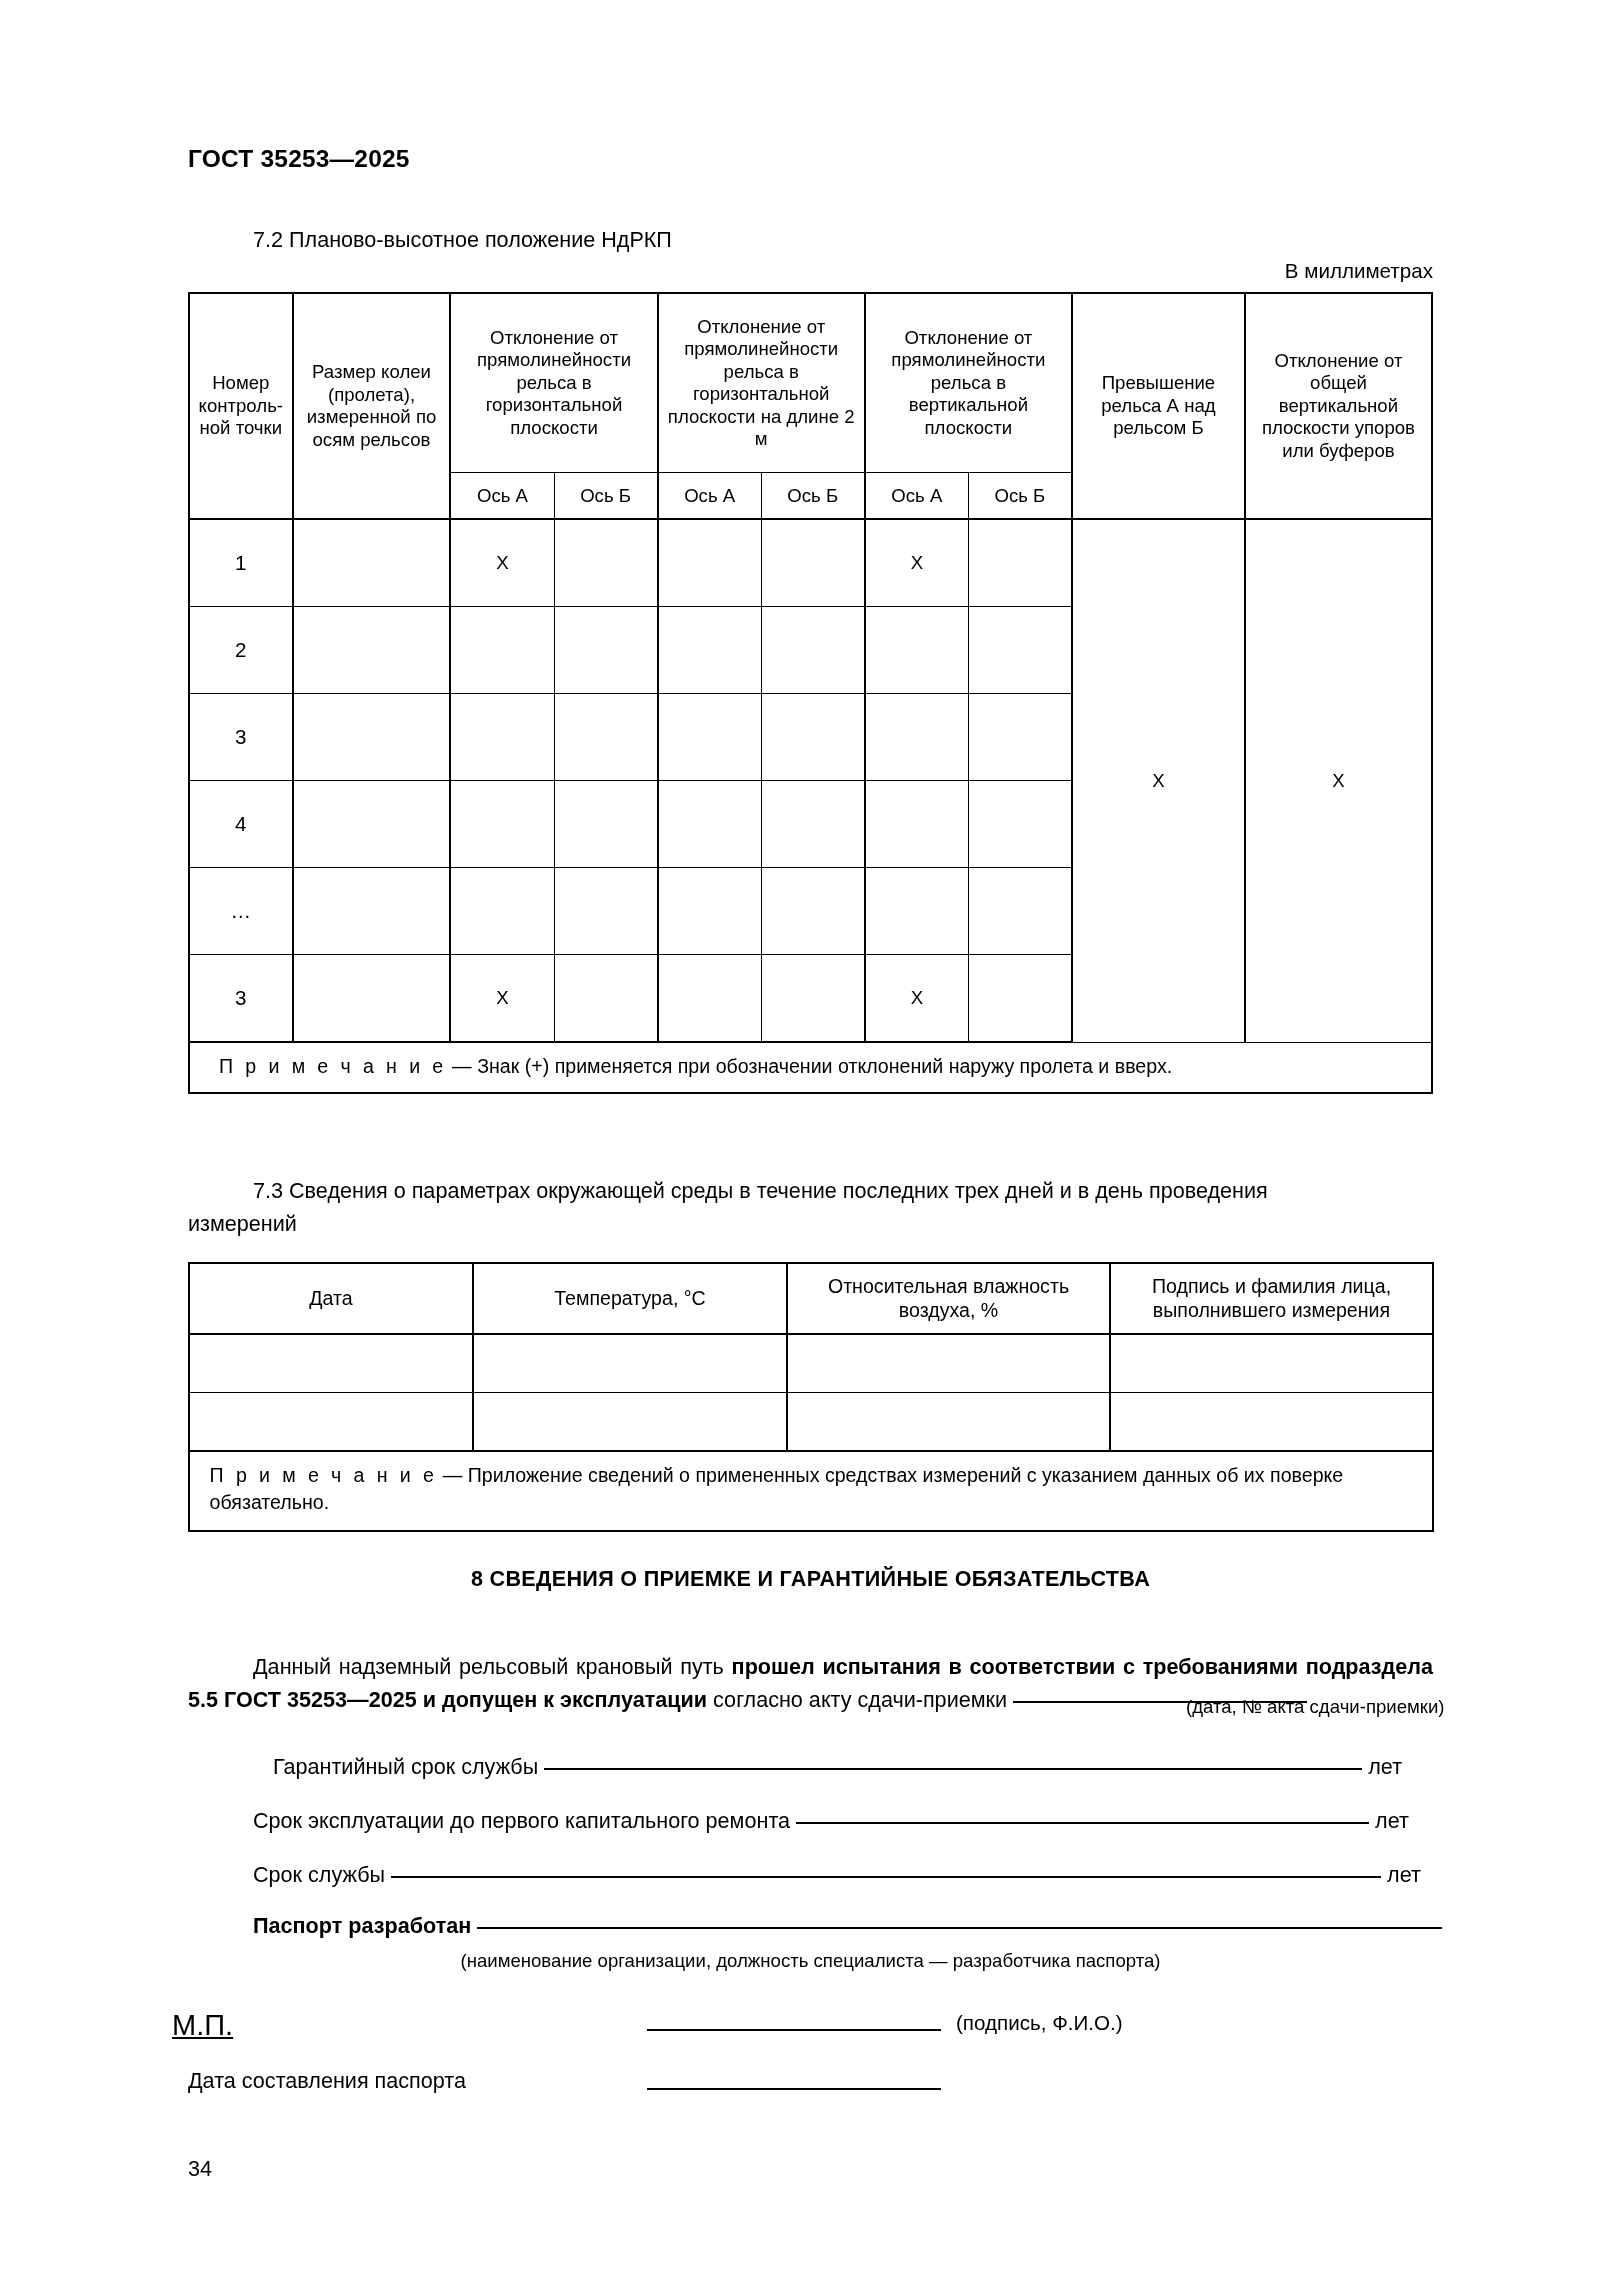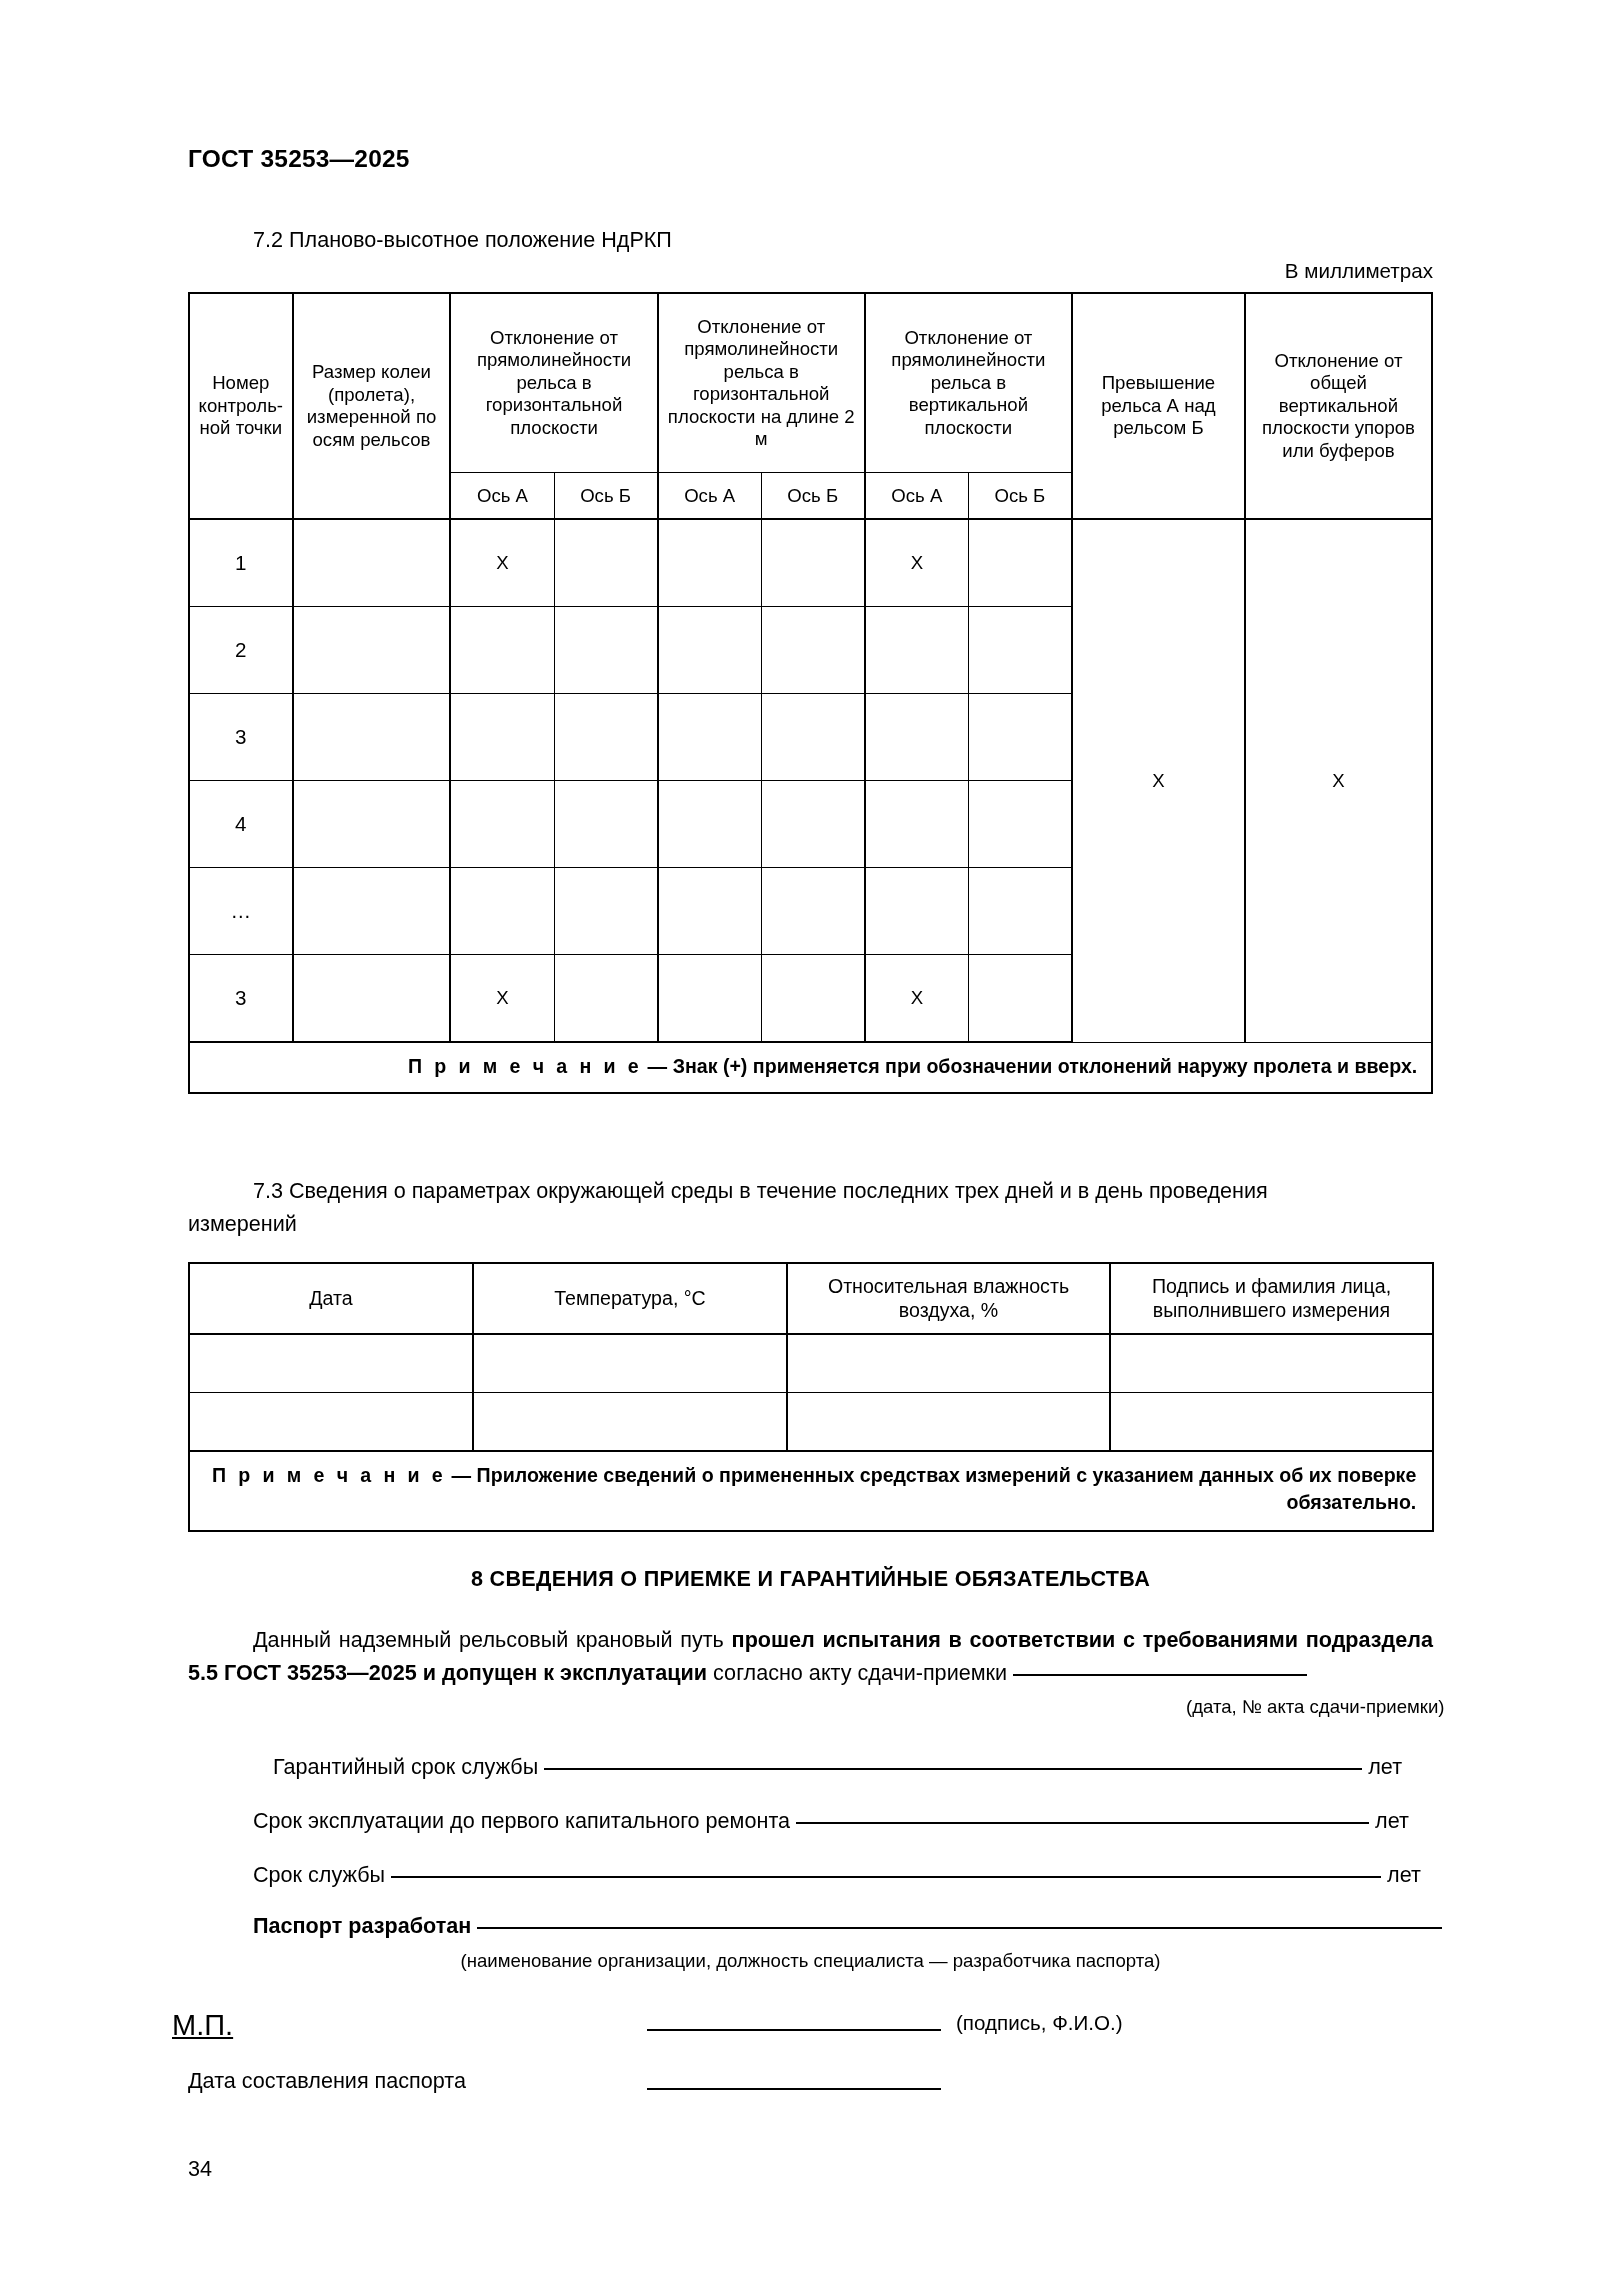--- a/index.html
+++ b/index.html
@@ -82,26 +82,25 @@
     height: 82px;
   }
   #table-measure td.rownum {
     font-size: 20.6px;
   }
   .thick-r { border-right-width: 2.5px !important; }
   .thick-b { border-bottom-width: 2.5px !important; }
   .thick-t { border-top-width: 2.5px !important; }
 
   .note-row td {
-    text-align: right;
+    text-align: left;
     padding: 9.8px 13.7px 11.8px 29px;
     font-size: 19.6px;
     line-height: 27.4px;
     height: auto;
-    font-weight: bold;
   }
   .sp { letter-spacing: 3.4px; }
 
   
   #table-env {
     left: 188px;
     top: 1262px;
     width: 1245px;
     border: 2.5px solid #000;
   }
@@ -124,20 +123,21 @@
     top: 1566px;
     text-align: center;
     font-size: 21.6px;
     font-weight: bold;
     letter-spacing: 0.3px;
   }
   .para {
     position: absolute;
     font-size: 21.6px;
     line-height: 33px;
+    margin-top: 27px;
   }
   #para-accept {
     left: 188px;
     top: 1623px;
     width: 1245px;
     text-align: justify;
   }
   #para-accept .first { text-indent: 65px; display: block; }
   .b { font-weight: bold; }
   .rule-inline {

